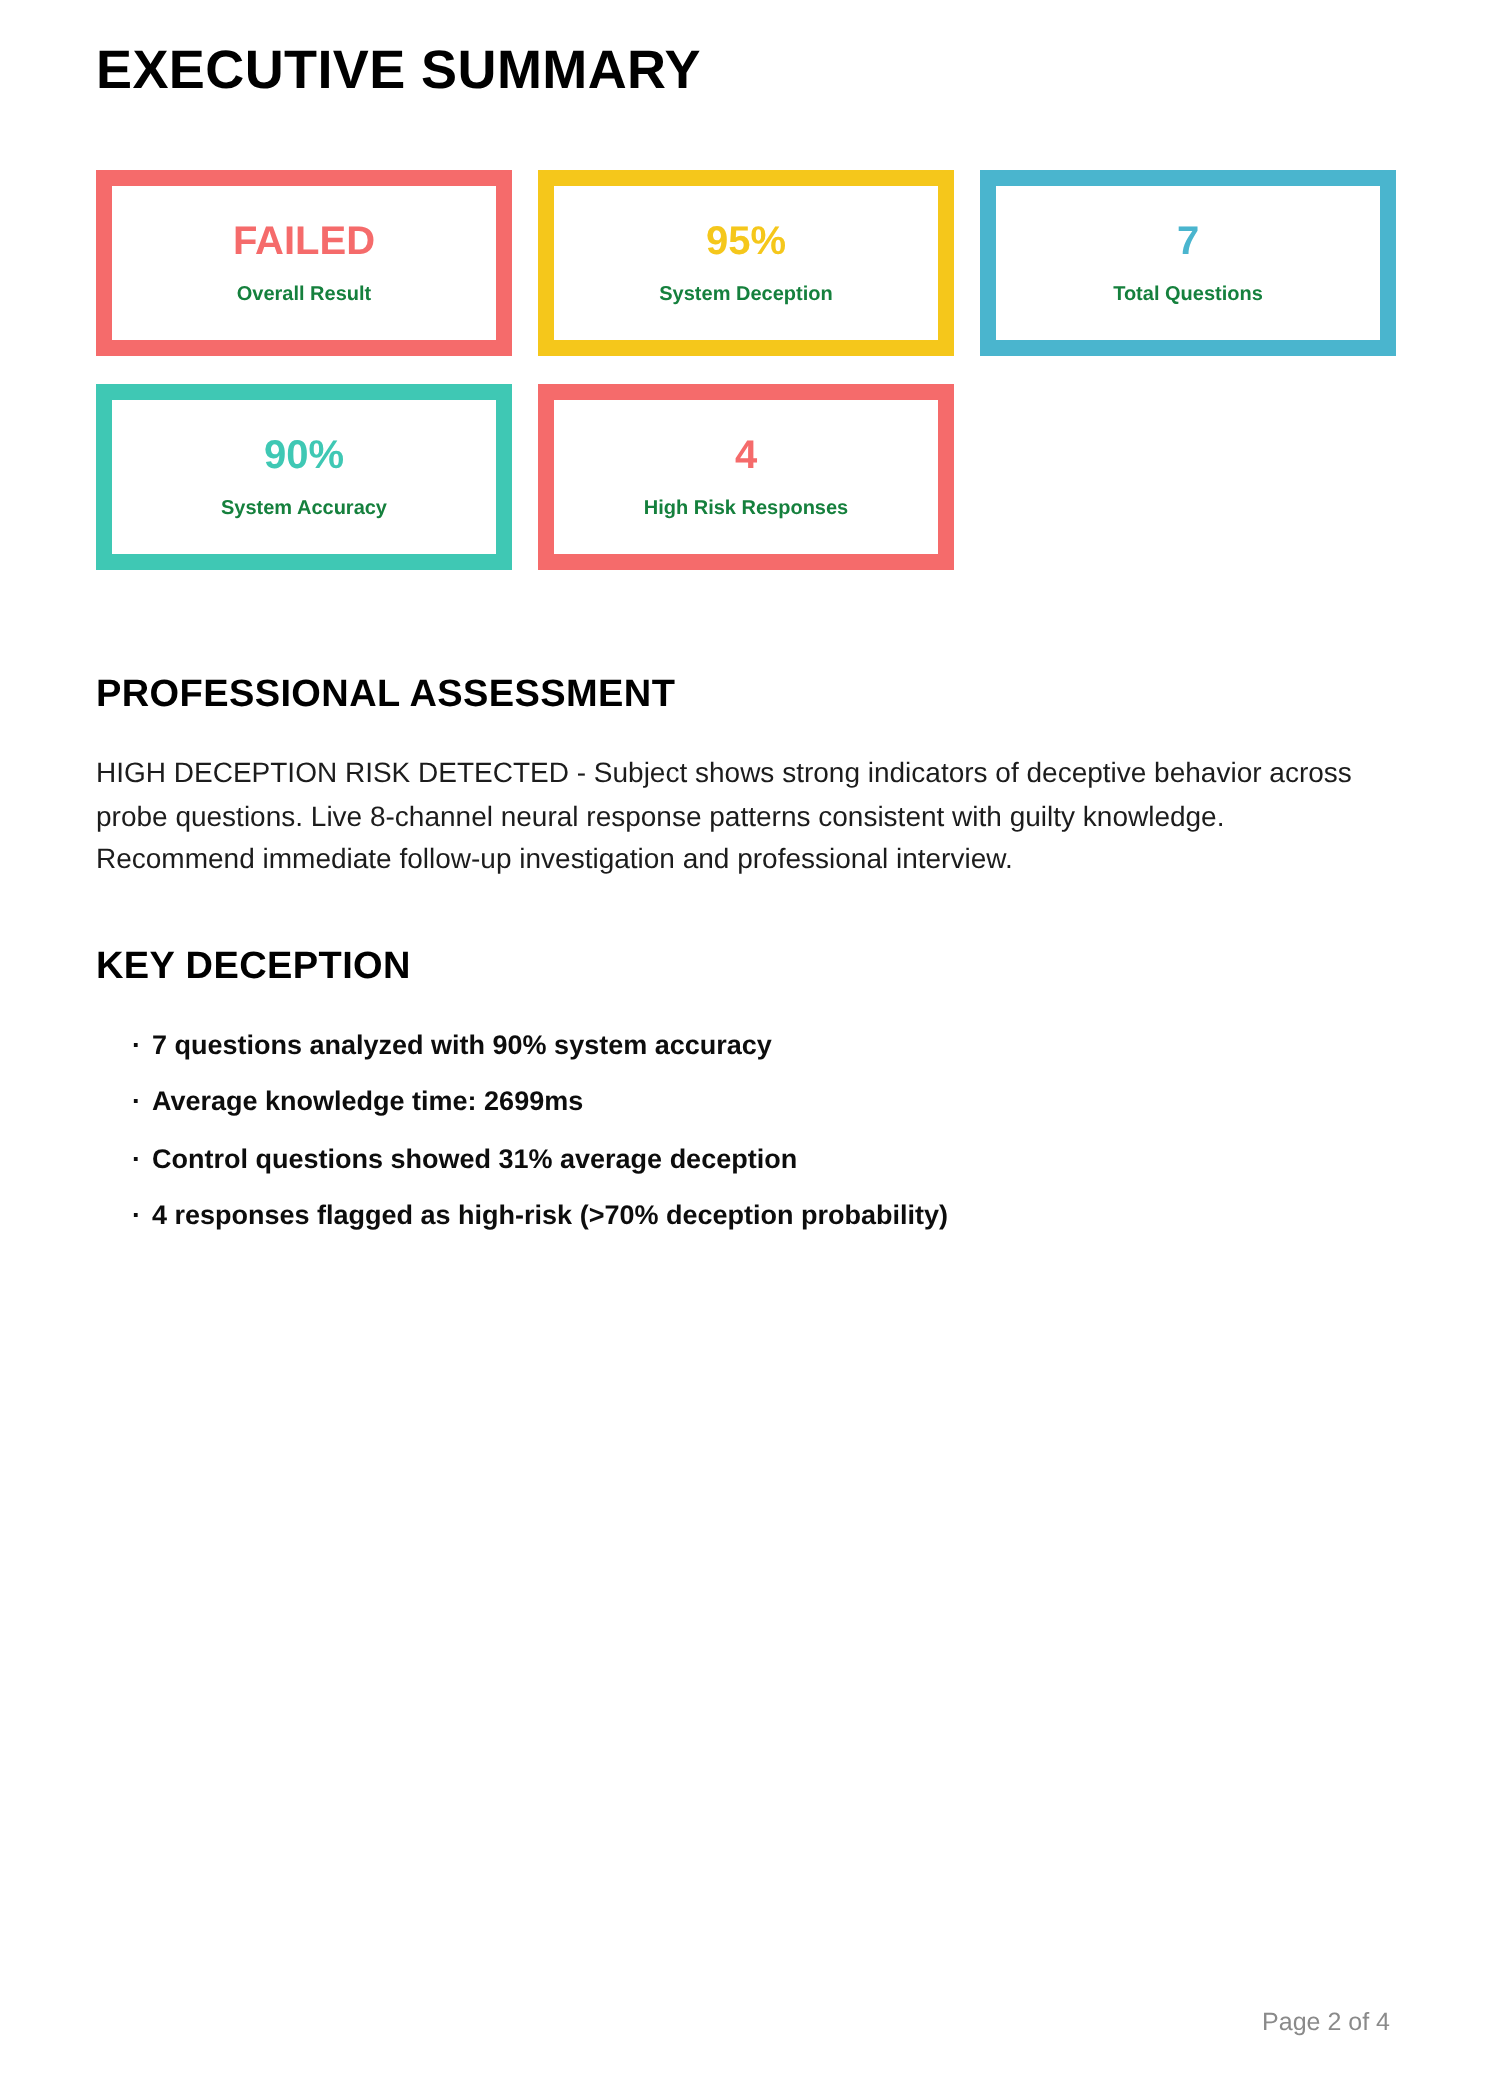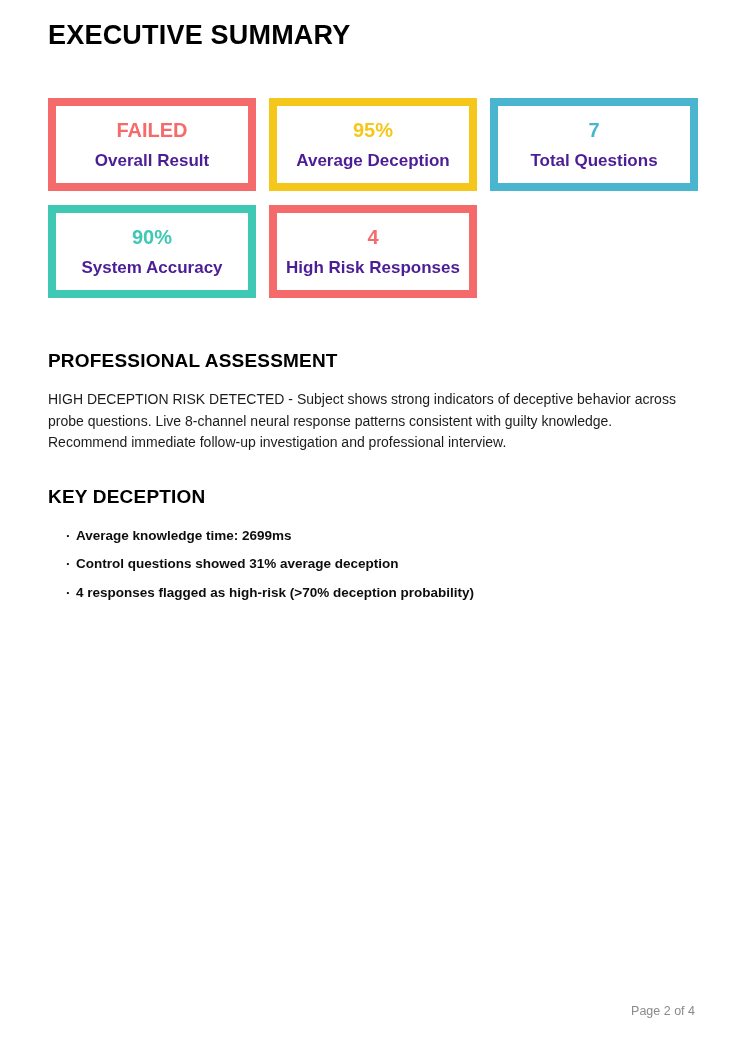--- a/index.html
+++ b/index.html
@@ -18,21 +18,21 @@
     position: relative;
     border-radius: 15px;
   }
   .doc-title {
     font-size: 27px;
     font-weight: bold;
     color: #000;
     letter-spacing: 0.2px;
   }
   .cards-grid {
-    margin-top: 47px;
+    margin-top: 34px;
     display: grid;
     grid-template-columns: repeat(3, 1fr);
     column-gap: 13px;
     row-gap: 14px;
     width: 650px;
   }
   .stat-card {
     height: 93px;
     background: #fff;
     border: 8px solid #ccc;
@@ -41,23 +41,23 @@
     align-items: center;
     justify-content: center;
     text-align: center;
   }
   .stat-value {
     font-size: 20px;
     font-weight: bold;
     line-height: 1;
   }
   .stat-label {
-    font-size: 17px;
+    font-size: 10px;
     font-weight: bold;
-    color: #4c1d95;
+    color: #15803d;
     margin-top: 12px;
     line-height: 1;
   }
   .section-heading {
     font-size: 19px;
     font-weight: bold;
     color: #000;
     letter-spacing: 0.2px;
   }
   .assessment-heading { margin-top: 52px; }
@@ -104,41 +104,42 @@
 
   <h1 class="doc-title">EXECUTIVE SUMMARY</h1>
 
   <div class="cards-grid">
     <div class="stat-card" style="border-color: rgb(245, 107, 107);">
       <div class="stat-value" style="color: rgb(245, 107, 107);">FAILED</div>
       <div class="stat-label">Overall Result</div>
     </div>
     <div class="stat-card" style="border-color: rgb(245, 199, 27);">
       <div class="stat-value" style="color: rgb(245, 199, 27);">95%</div>
-      <div class="stat-label">Average Deception</div>
+      <div class="stat-label">System Deception</div>
     </div>
     <div class="stat-card" style="border-color: rgb(74, 181, 206);">
       <div class="stat-value" style="color: rgb(74, 181, 206);">7</div>
       <div class="stat-label">Total Questions</div>
     </div>
     <div class="stat-card" style="border-color: rgb(63, 200, 180); text-align: center;">
       <div class="stat-value" style="color: rgb(63, 200, 180);">90%</div>
       <div class="stat-label">System Accuracy</div>
     </div>
     <div class="stat-card" style="border-color: rgb(245, 107, 107);">
       <div class="stat-value" style="color: rgb(245, 107, 107);">4</div>
       <div class="stat-label">High Risk Responses</div>
     </div>
   </div>
 
   <h2 class="section-heading assessment-heading">PROFESSIONAL ASSESSMENT</h2>
   <p class="assessment-body">HIGH DECEPTION RISK DETECTED - Subject shows strong indicators of deceptive behavior across probe questions. Live 8-channel neural response patterns consistent with guilty knowledge. Recommend immediate follow-up investigation and professional interview.</p>
 
   <h2 class="section-heading findings-heading">KEY DECEPTION</h2>
   <ul class="findings-list">
+    <li class="finding-item">7 questions analyzed with 90% system accuracy</li>
     <li class="finding-item">Average knowledge time: 2699ms</li>
     <li class="finding-item">Control questions showed 31% average deception</li>
     <li class="finding-item">4 responses flagged as high-risk (&gt;70% deception probability)</li>
   </ul>
 
   <div class="page-footer">Page 2 of 4</div>
 
 </div>
 
 </body></html>

